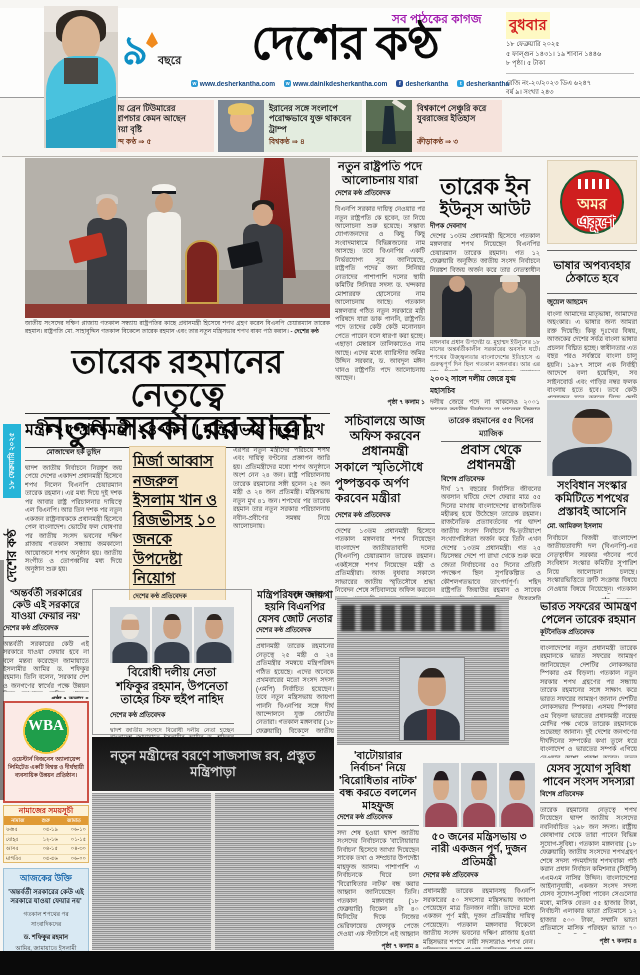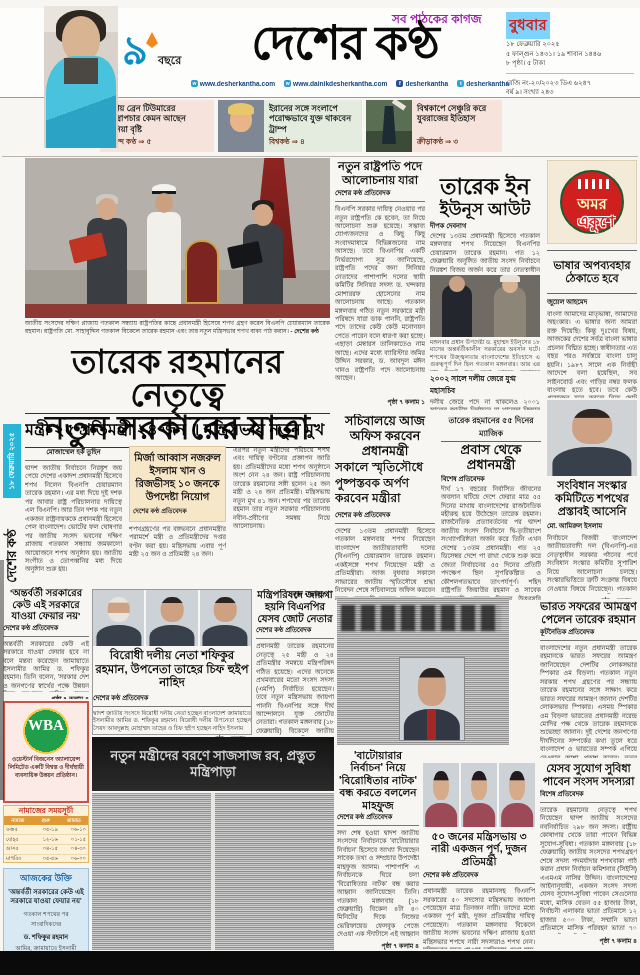--- a/index.html
+++ b/index.html
@@ -22,21 +22,21 @@
   #mast-photo .hair { position:absolute; left:12px; top:4px; width:50px; height:34px; background:#2e2721; border-radius:50% 50% 30% 30%; }
   #mast-photo .saree { position:absolute; left:2px; top:50px; width:70px; height:92px; background:linear-gradient(160deg,#49c2de 0 55%,#2ba3c4 55%); border-radius:40% 30% 0 0; }
   #mast-photo .blouse { position:absolute; left:20px; top:52px; width:34px; height:26px; background:#4b4742; }
   #badge-nine { left:122px; top:30px; width:46px; height:46px; }
   #badge-nine .nine { font-size:40px; font-weight:700; color:#0e8fc4; line-height:1; }
   #badge-nine .flame { position:absolute; left:24px; top:2px; width:12px; height:16px; background:#f08a1d; clip-path:polygon(50% 0,100% 70%,50% 100%,0 70%); }
   #badge-year { left:158px; top:52px; font-size:11px; font-weight:700; color:#1b1b1b; }
   #mast-title { left:180px; top:20px; width:330px; font-size:47px; font-weight:700; color:#0a0a0a; text-align:center; line-height:1; letter-spacing:-1px; font-family:"Liberation Serif","DejaVu Serif",serif; white-space:nowrap; overflow:hidden; }
   #mast-tagline { left:392px; top:10px; font-size:12px; font-weight:700; color:#a21caf;text-align:right; }
   #date-block { left:506px; top:12px; width:128px; }
-  #date-day { display:inline-block; background:#7dd3fc; color:#d31f1f; font-size:15px; font-weight:700; padding:1px 3px; }
+  #date-day { display:inline-block; background:#fef9c3; color:#d31f1f; font-size:15px; font-weight:700; padding:1px 3px; }
   .date-sm { font-size:6.6px; color:#222; line-height:1.45; }
   #reg-block { margin-top:5px; border-top:1px solid #bbb; padding-top:4px; }
   #site-row { left:150px; top:80px; width:400px; display:flex; gap:9px; justify-content:center; align-items:center; }
   .site-item { display:flex; align-items:center; gap:2px; font-size:6.6px; font-weight:700; color:#14457e; white-space:nowrap; }
   .mini-ic { display:inline-block; width:7px; height:7px; border-radius:2px; color:#fff; font-size:5px; line-height:7px; text-align:center; font-weight:700; }
   .ic-globe { background:#2a9ad4; } .ic-fb { background:#2a4f94; } .ic-tw { background:#2aa3e0; }
 
   
   .teaser { top:100px; height:52px; display:flex; overflow:hidden; }
   .teaser-text { padding:4px 5px; display:flex; flex-direction:column; justify-content:space-between; }
@@ -78,21 +78,21 @@
   .mic { position:absolute; width:1.5px; height:70px; background:#17181a; }
   .mic::before { content:""; position:absolute; left:-3px; top:-4px; width:8px; height:4px; background:#17181a; border-radius:2px; transform:rotate(-20deg); }
 
   #lead-caption { left:25px; top:320px; width:305px; font-size:6px; line-height:1.3; color:#333; text-align:justify; }
   #lead-credit { font-weight:700; color:#111; }
   #lead-headline { left:25px; top:346px; width:305px; font-size:33px; line-height:1.0; font-family:"Liberation Serif","DejaVu Serif",serif; }
   #lead-subhead { left:25px; top:413px; width:305px; font-size:16px; font-weight:700; text-align:center; padding:3px 0; border-top:1.5px solid #333; border-bottom:1.5px solid #333; white-space:nowrap; overflow:hidden; }
   #lead-cols { left:25px; top:446px; width:305px; height:154px; display:flex; gap:7px; }
   .lead-col { flex:1; overflow:hidden; }
   #inset-box { background:#f7e7c9; border:1px solid #e0c89a; padding:4px 3px; margin-bottom:3px; }
-  #inset-box .ih { font-size:10px; font-weight:700; text-align:center; line-height:1.3; color:#101010; }
+  #inset-box .ih { font-size:15px; font-weight:700; text-align:left; line-height:1.3; color:#101010;text-decoration:underline; }
   #inset-box .ib { font-size:6.4px; font-weight:700; text-align:left; margin-top:3px; color:#222; }
 
   
   .mid-art { overflow:hidden; }
   #pres-talk { left:335px; top:160px; width:90px; height:250px; }
   #pres-talk h3 { font-size:11.5px; }
   #tareq-in { left:430px; top:158px; width:110px; height:252px; }
   #tareq-in .big1 { font-size:22px;margin-top:16px; } #tareq-in .big2 { font-size:17px; }
   #ti-photo { width:110px; height:62px; margin:3px 0 2px; background:linear-gradient(180deg,#6f6a63 0 100%); position:relative; overflow:hidden; }
   #ti-photo .m1 { position:absolute; left:12px; top:10px; width:30px; height:52px; background:#23262c; border-radius:10px 10px 0 0; }
@@ -148,21 +148,21 @@
   #prayer td { font-size:5.2px; padding:0.4px 2px; color:#3a2a10; border-bottom:0.5px solid #ecd9ae; }
   #prayer td+td { text-align:right; }
   #quote-box { left:3px; top:868px; width:86px; height:86px; background:#d9e9f3; border:1px solid #9fc2d8; text-align:center; padding:3px 4px; }
   #quote-box .qt { font-size:8.6px; font-weight:700; color:#1463a8; }
   #quote-box .qq { font-size:6.8px; font-weight:700; color:#18222c; line-height:1.3; margin-top:2px; }
   #quote-box .qc { font-size:5.8px; color:#333; margin-top:3px; }
   #quote-box .qn { font-size:6.4px; font-weight:700; color:#111; margin-top:3px; }
   #quote-box .qr { font-size:5.8px; color:#333; }
 
   
-  #opposition { left:92px; top:589px; width:160px; height:146px; border:1px solid #999; padding:0; }
+  #opposition { left:92px; top:589px; width:160px; height:146px; border:1px solid #999; padding:17px; }
   #opp-photos { display:flex; gap:2px; height:56px; }
   #opp-photos .portrait { flex:1; }
   #opposition h3 { font-size:11.5px; margin-top:3px; }
   #opposition .cap-sm { margin-top:2px; }
   #montri { left:256px; top:589px; width:78px; height:156px; }
   #montri h3 { font-size:10px; }
 
   #photo-strip { left:92px; top:737px; width:242px; height:54px; background:linear-gradient(180deg,#141414,#2b2b2b); display:flex; align-items:center; justify-content:center; overflow:hidden; }
   #photo-strip .st { font-size:13px; font-weight:700; color:#e8e8e8; text-align:center; line-height:1.25; filter:blur(0.5px); opacity:.92; }
 

